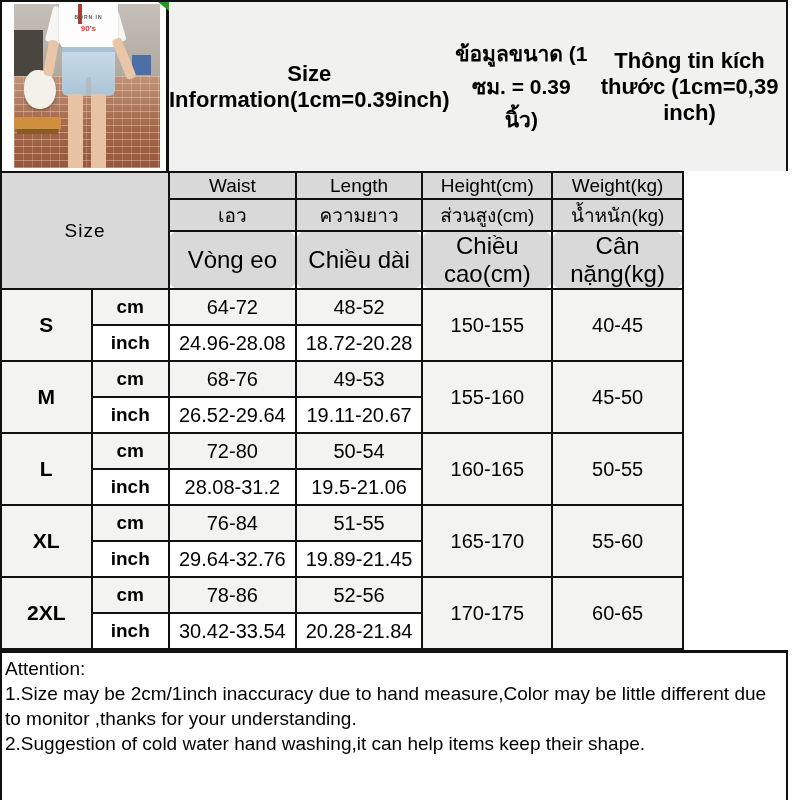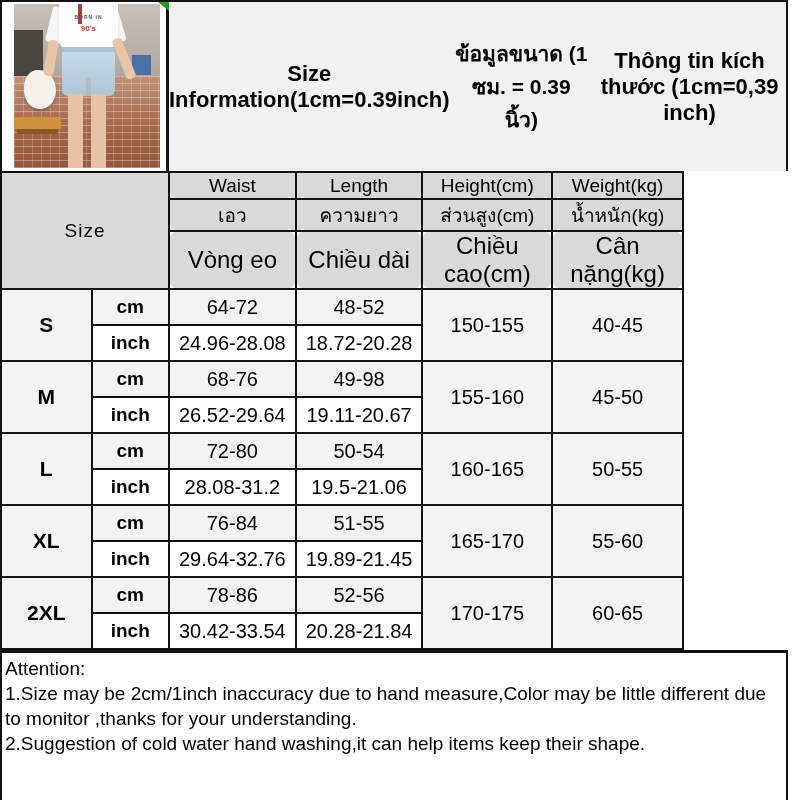--- a/index.html
+++ b/index.html
@@ -137,21 +137,21 @@
       <tr class="inch-row">
         <td class="unit-cell">inch</td>
         <td class="val">24.96-28.08</td>
         <td class="val">18.72-20.28</td>
       </tr>
 
       <tr class="cm-row">
         <td rowspan="2" class="size-cell">M</td>
         <td class="unit-cell">cm</td>
         <td class="val">68-76</td>
-        <td class="val">49-98</td>
+        <td class="val">49-53</td>
         <td rowspan="2" class="merged">155-160</td>
         <td rowspan="2" class="merged">45-50</td>
       </tr>
       <tr class="inch-row">
         <td class="unit-cell">inch</td>
         <td class="val">26.52-29.64</td>
         <td class="val">19.11-20.67</td>
       </tr>
 
       <tr class="cm-row">

